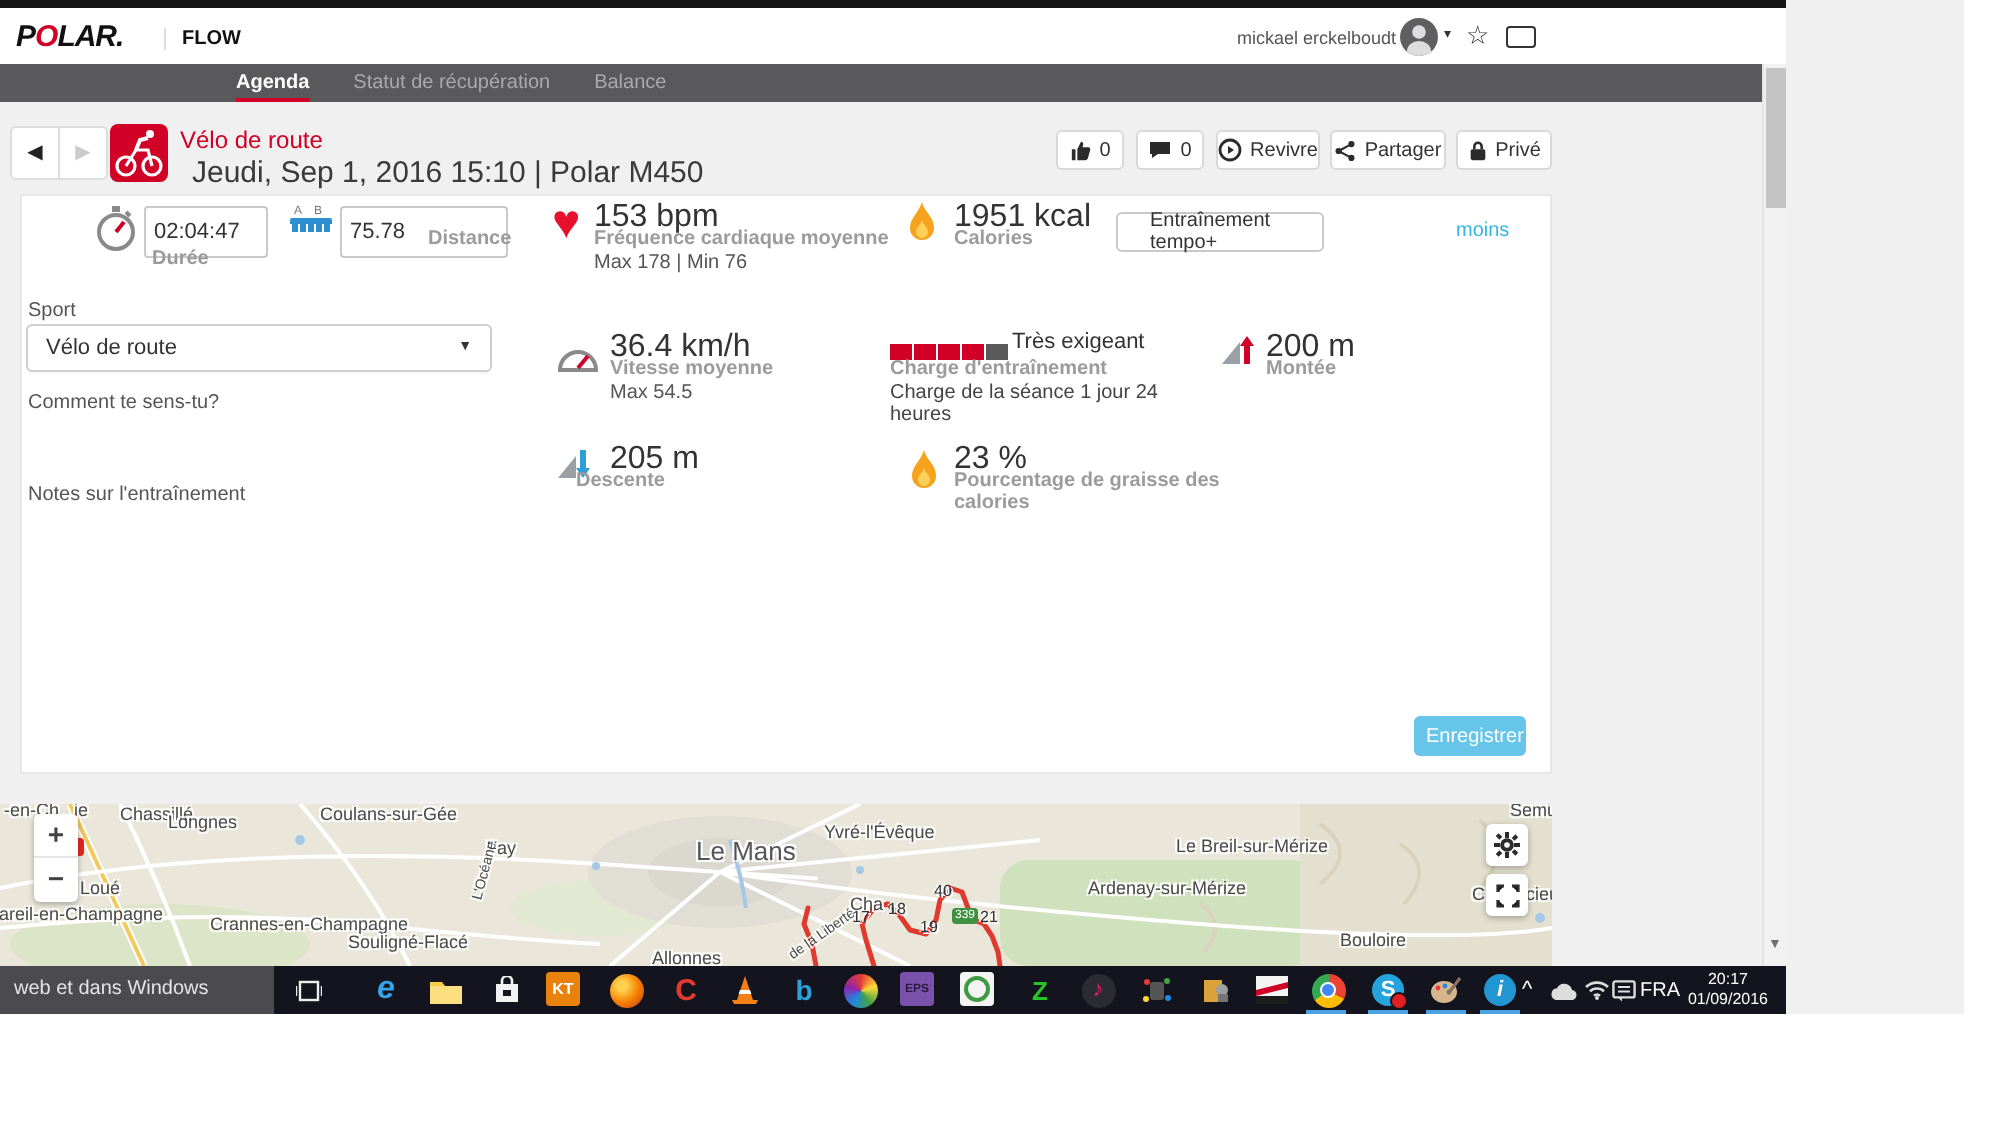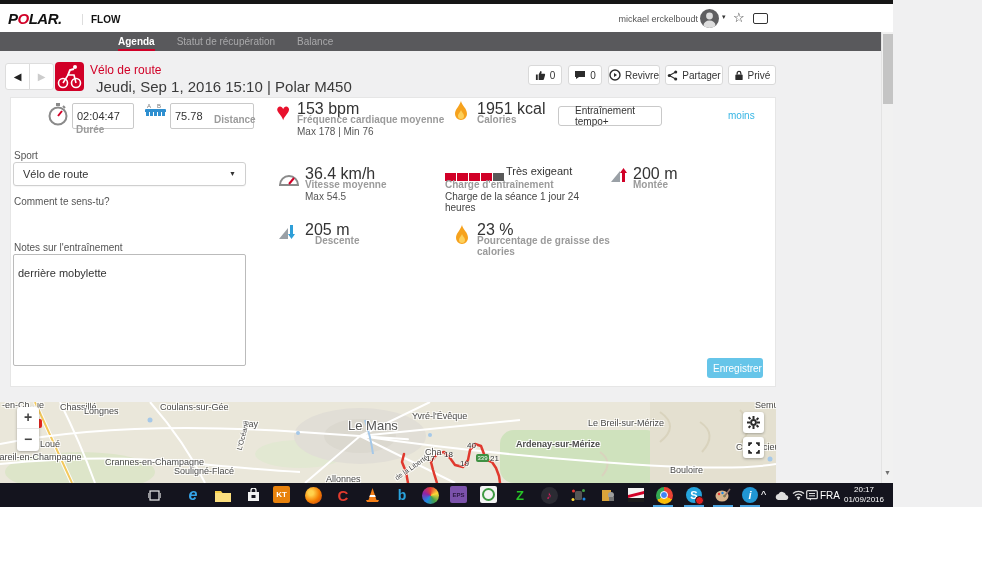--- a/index.html
+++ b/index.html
@@ -177,21 +177,20 @@
     <div class="pillbtn" style="left:558px;top:106px;width:104px;border-color:#c9c9c9;padding-left:16px;">Entraînement tempo+</div>
     <div class="abs" style="left:728px;top:110px;font-size:10px;color:#36b5e4;cursor:pointer;">moins</div>
 
     <div class="dlab" style="left:14px;top:150px;">Sport</div>
     <div class="selectbox" style="left:13px;top:162px;">
       <span>Vélo de route</span>
       <span class="sc">▼</span>
     </div>
     <div class="dlab" style="left:14px;top:196px;">Comment te sens-tu?</div>
     <div class="dlab" style="left:14px;top:242px;">Notes sur l'entraînement</div>
-    <textarea class="fld" style="left: 13px; top: 254px; width: 233px; height: 112px; resize: none; border-color: rgb(187, 187, 187);">derrière mobylette</textarea>
 
     <svg class="abs" style="left:278px;top:172px;" width="22" height="14" viewBox="0 0 22 14">
       <path d="M2 13a9 9 0 0118 0z" fill="#fff" stroke="#8a8a8a" stroke-width="2"></path>
       <line x1="11" y1="12" x2="16" y2="6" stroke="#d10027" stroke-width="2"></line>
     </svg>
     <div class="sval" style="left:305px;top:165px;">36.4 km/h</div>
     <div class="glab" style="left:305px;top:179px;">Vitesse moyenne</div>
     <div class="dlab" style="left:305px;top:191px;">Max 54.5</div>
 
     <div class="loadblocks abs" style="left:445px;top:167px;"><span style="background:#d10027"></span><span style="background:#d10027"></span><span style="background:#d10027"></span><span style="background:#d10027"></span><span style="background:#595959"></span></div>
@@ -207,21 +206,21 @@
     </svg>
     <div class="sval" style="left:633px;top:165px;">200 m</div>
     <div class="glab" style="left:633px;top:179px;">Montée</div>
 
     <svg class="abs" style="left:278px;top:224px;" width="20" height="16" viewBox="0 0 20 16">
       <path d="M1 15L10 4v11z" fill="#9aa0a6"></path>
         <rect x="12" y="1" width="3" height="10" fill="#2e9fd8"></rect>
         <path d="M13.5 15l3.5-5h-7z" fill="#2e9fd8"></path>
     </svg>
     <div class="sval" style="left:305px;top:221px;">205 m</div>
-    <div class="glab" style="left:315px;top:235px;">Descente</div>
+    <div class="glab" style="left:288px;top:235px;">Descente</div>
 
     <svg class="abs" style="left:453px;top:224px;" width="18" height="24" viewBox="0 0 18 24">
       <path d="M9 1C10 6 15 8 15 14a6 6 0 01-12 0C3 9 7 7 9 1z" fill="#f6a21d"></path>
       <path d="M9 10c1 3 3 3.5 3 6a3 3 0 01-6 0c0-2.5 2-3 3-6z" fill="#fdd05a"></path>
     </svg>
     <div class="sval" style="left:477px;top:221px;">23 %</div>
     <div class="glab" style="left:477px;top:235px;">Pourcentage de graisse des</div>
     <div class="glab" style="left:477px;top:246px;">calories</div>
 
     <button class="savebtn abs">Enregistrer</button>
@@ -250,21 +249,21 @@
         </g>
       </svg>
 
       <span class="maplab" style="left:60px;top:0;">Chassillé</span>
       <span class="maplab" style="left:84px;top:4px;">Longnes</span>
       <span class="maplab" style="left:160px;top:0;">Coulans-sur-Gée</span>
       <span class="maplab" style="left:243px;top:17px;">Fay</span>
       <span class="maplab" style="left:348px;top:16px;font-size:13px;color:#555;">Le Mans</span>
       <span class="maplab" style="left:412px;top:9px;">Yvré-l'Évêque</span>
       <span class="maplab" style="left:588px;top:16px;">Le Breil-sur-Mérize</span>
-      <span class="maplab" style="left:516px;top:37px;font-weight:bold;">Ardenay-sur-Mérize</span>
+      <span class="maplab" style="left:544px;top:37px;">Ardenay-sur-Mérize</span>
       <span class="maplab" style="left:670px;top:63px;">Bouloire</span>
       <span class="maplab" style="left:755px;top:-2px;">Semu</span>
       <span class="maplab" style="left:40px;top:37px;">Loué</span>
       <span class="maplab" style="left:-8px;top:50px;">Mareil-en-Champagne</span>
       <span class="maplab" style="left:105px;top:55px;">Crannes-en-Champagne</span>
       <span class="maplab" style="left:174px;top:64px;">Souligné-Flacé</span>
       <span class="maplab" style="left:326px;top:72px;">Allonnes</span>
       <span class="maplab" style="left:425px;top:45px;">Cha</span>
       <span class="maplab" style="left:2px;top:-2px;">-en-Ch...ie</span>
       <span class="maplab" style="left:736px;top:40px;">C</span>
@@ -310,20 +309,21 @@
       </div>
     </div>
 
     <div class="sbar abs">
       <div class="sthumb"></div>
       <div class="sarrow">▼</div>
     </div>
   </div>
 
   <div class="taskbar abs">
+    <div class="tsearch">web et dans Windows</div>
     <div class="ticon" style="left:144px;">
       <svg width="13" height="11" viewBox="0 0 13 11">
           <rect x="2" y="1" width="9" height="9" fill="none" stroke="#eee" stroke-width="1.2"></rect>
           <path d="M0 3v5M13 3v5" stroke="#eee" stroke-width="1.2"></path>
         </svg>
     </div>
 
     <div class="ticon" style="left:183px;color:#35a3e8;font-weight:bold;font-size:16px;font-style:italic;">e</div>
     <div class="ticon" style="left:213px;">
         <svg width="16" height="13" viewBox="0 0 16 13">

